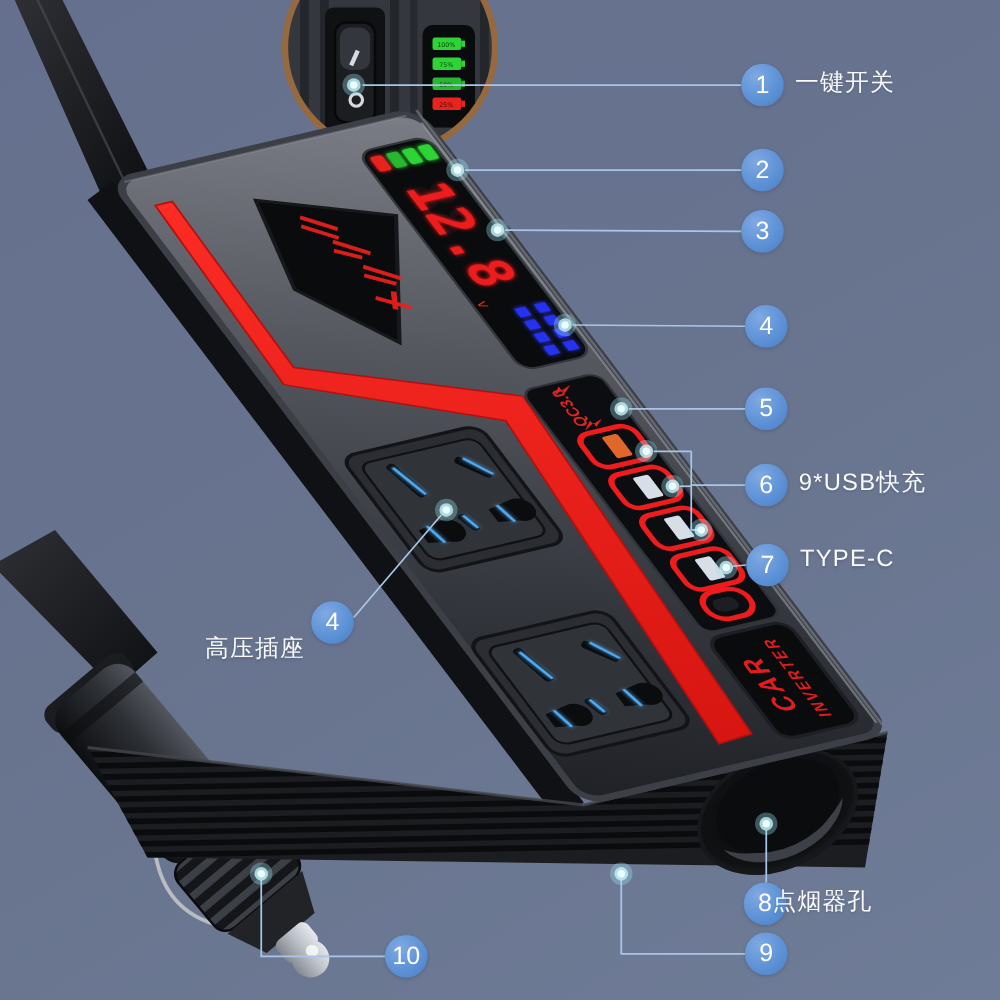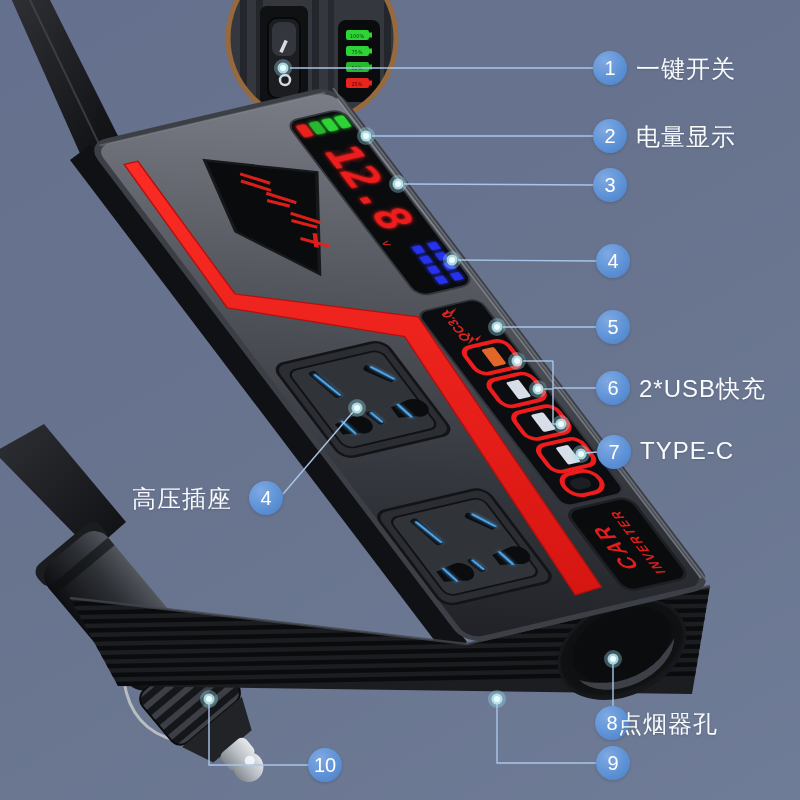--- a/index.html
+++ b/index.html
@@ -4,33 +4,33 @@
 <style>
   html,body{margin:0;padding:0;}
   .stage{position:relative;width:800px;height:800px;overflow:hidden;
     background:linear-gradient(150deg,#64708d 0%,#69758f 55%,#6f7c97 100%);
     font-family:"Liberation Sans",sans-serif;}
   .stage svg{position:absolute;left:0;top:0;}
   .badge{position:absolute;width:34px;height:34px;border-radius:50%;
     background:radial-gradient(circle at 35% 30%,#7fa9e2,#5b90d5 60%,#4a7fc4);
     color:#fff;font-size:20px;display:flex;align-items:center;justify-content:center;
     box-shadow:0 1px 3px rgba(30,40,70,.25);}
-  .lab{position:absolute;color:#fafbfd;font-size:24px;letter-spacing:1px;white-space:nowrap;
+  .lab{position:absolute;color:#fafbfd;font-size:19px;letter-spacing:1px;white-space:nowrap;
     text-shadow:0 1px 2px rgba(40,50,80,.25);}
   .c1{left:593px;top:51px}   .t1{left:636px;top:53px}
   .c2{left:593px;top:119px}  .t2{left:636px;top:121px}
   .c3{left:593px;top:168px}  .t3{left:636px;top:170px}
   .c4{left:596px;top:244px}  .t4{left:639px;top:246px}
   .c5{left:596px;top:310px}  .t5{left:639px;top:312px}
   .c6{left:596px;top:371px}  .t6{left:639px;top:373px}
   .c7{left:597px;top:435px}  .t7{left:640px;top:437px}
   .c8{left:595px;top:706px}  .t8{left:618px;top:708px}
   .c9{left:596px;top:746px}  .t9{left:639px;top:748px}
   .c10{left:308px;top:748px} .t10{left:351px;top:750px}
-  .c11{left:249px;top:481px} .t11{left:132px;top:483px;width:112px;}
+  .c11{left:249px;top:481px} .t11{left:132px;top:506px;width:112px;text-align:right}
 </style>
 </head>
 <body>
 
 <div class="stage">
 
 <svg width="800" height="800" viewBox="0 0 800 800">
   <defs>
     <linearGradient id="faceGrad" gradientUnits="userSpaceOnUse" x1="0" y1="0" x2="640" y2="250">
       <stop offset="0" stop-color="#7b7e86"></stop>
@@ -367,26 +367,25 @@
           <circle cx="357" cy="408" r="9" fill="#9fe2f0" opacity="0.35"></circle>
           <circle cx="357" cy="408" r="5.5" fill="#c6f2fa" opacity="0.8"></circle>
           <circle cx="357" cy="408" r="3" fill="#ecfdff"></circle>
         </g>
   </g>
 </svg>
 
 <div class="badge c1">1</div>
 <div class="lab t1">一键开关</div>
 <div class="badge c2">2</div>
-<div class="lab t2">电量显示</div>
 <div class="badge c3">3</div>
 <div class="badge c4">4</div>
 <div class="badge c5">5</div>
 <div class="badge c6">6</div>
-<div class="lab t6">2*USB快充</div>
+<div class="lab t6">9*USB快充</div>
 <div class="badge c7">7</div>
 <div class="lab t7">TYPE-C</div>
 <div class="badge c8">8</div>
 <div class="lab t8">点烟器孔</div>
 <div class="badge c9">9</div>
 <div class="badge c10">10</div>
 <div class="badge c11">4</div>
 <div class="lab t11">高压插座</div>
 
 </div>

